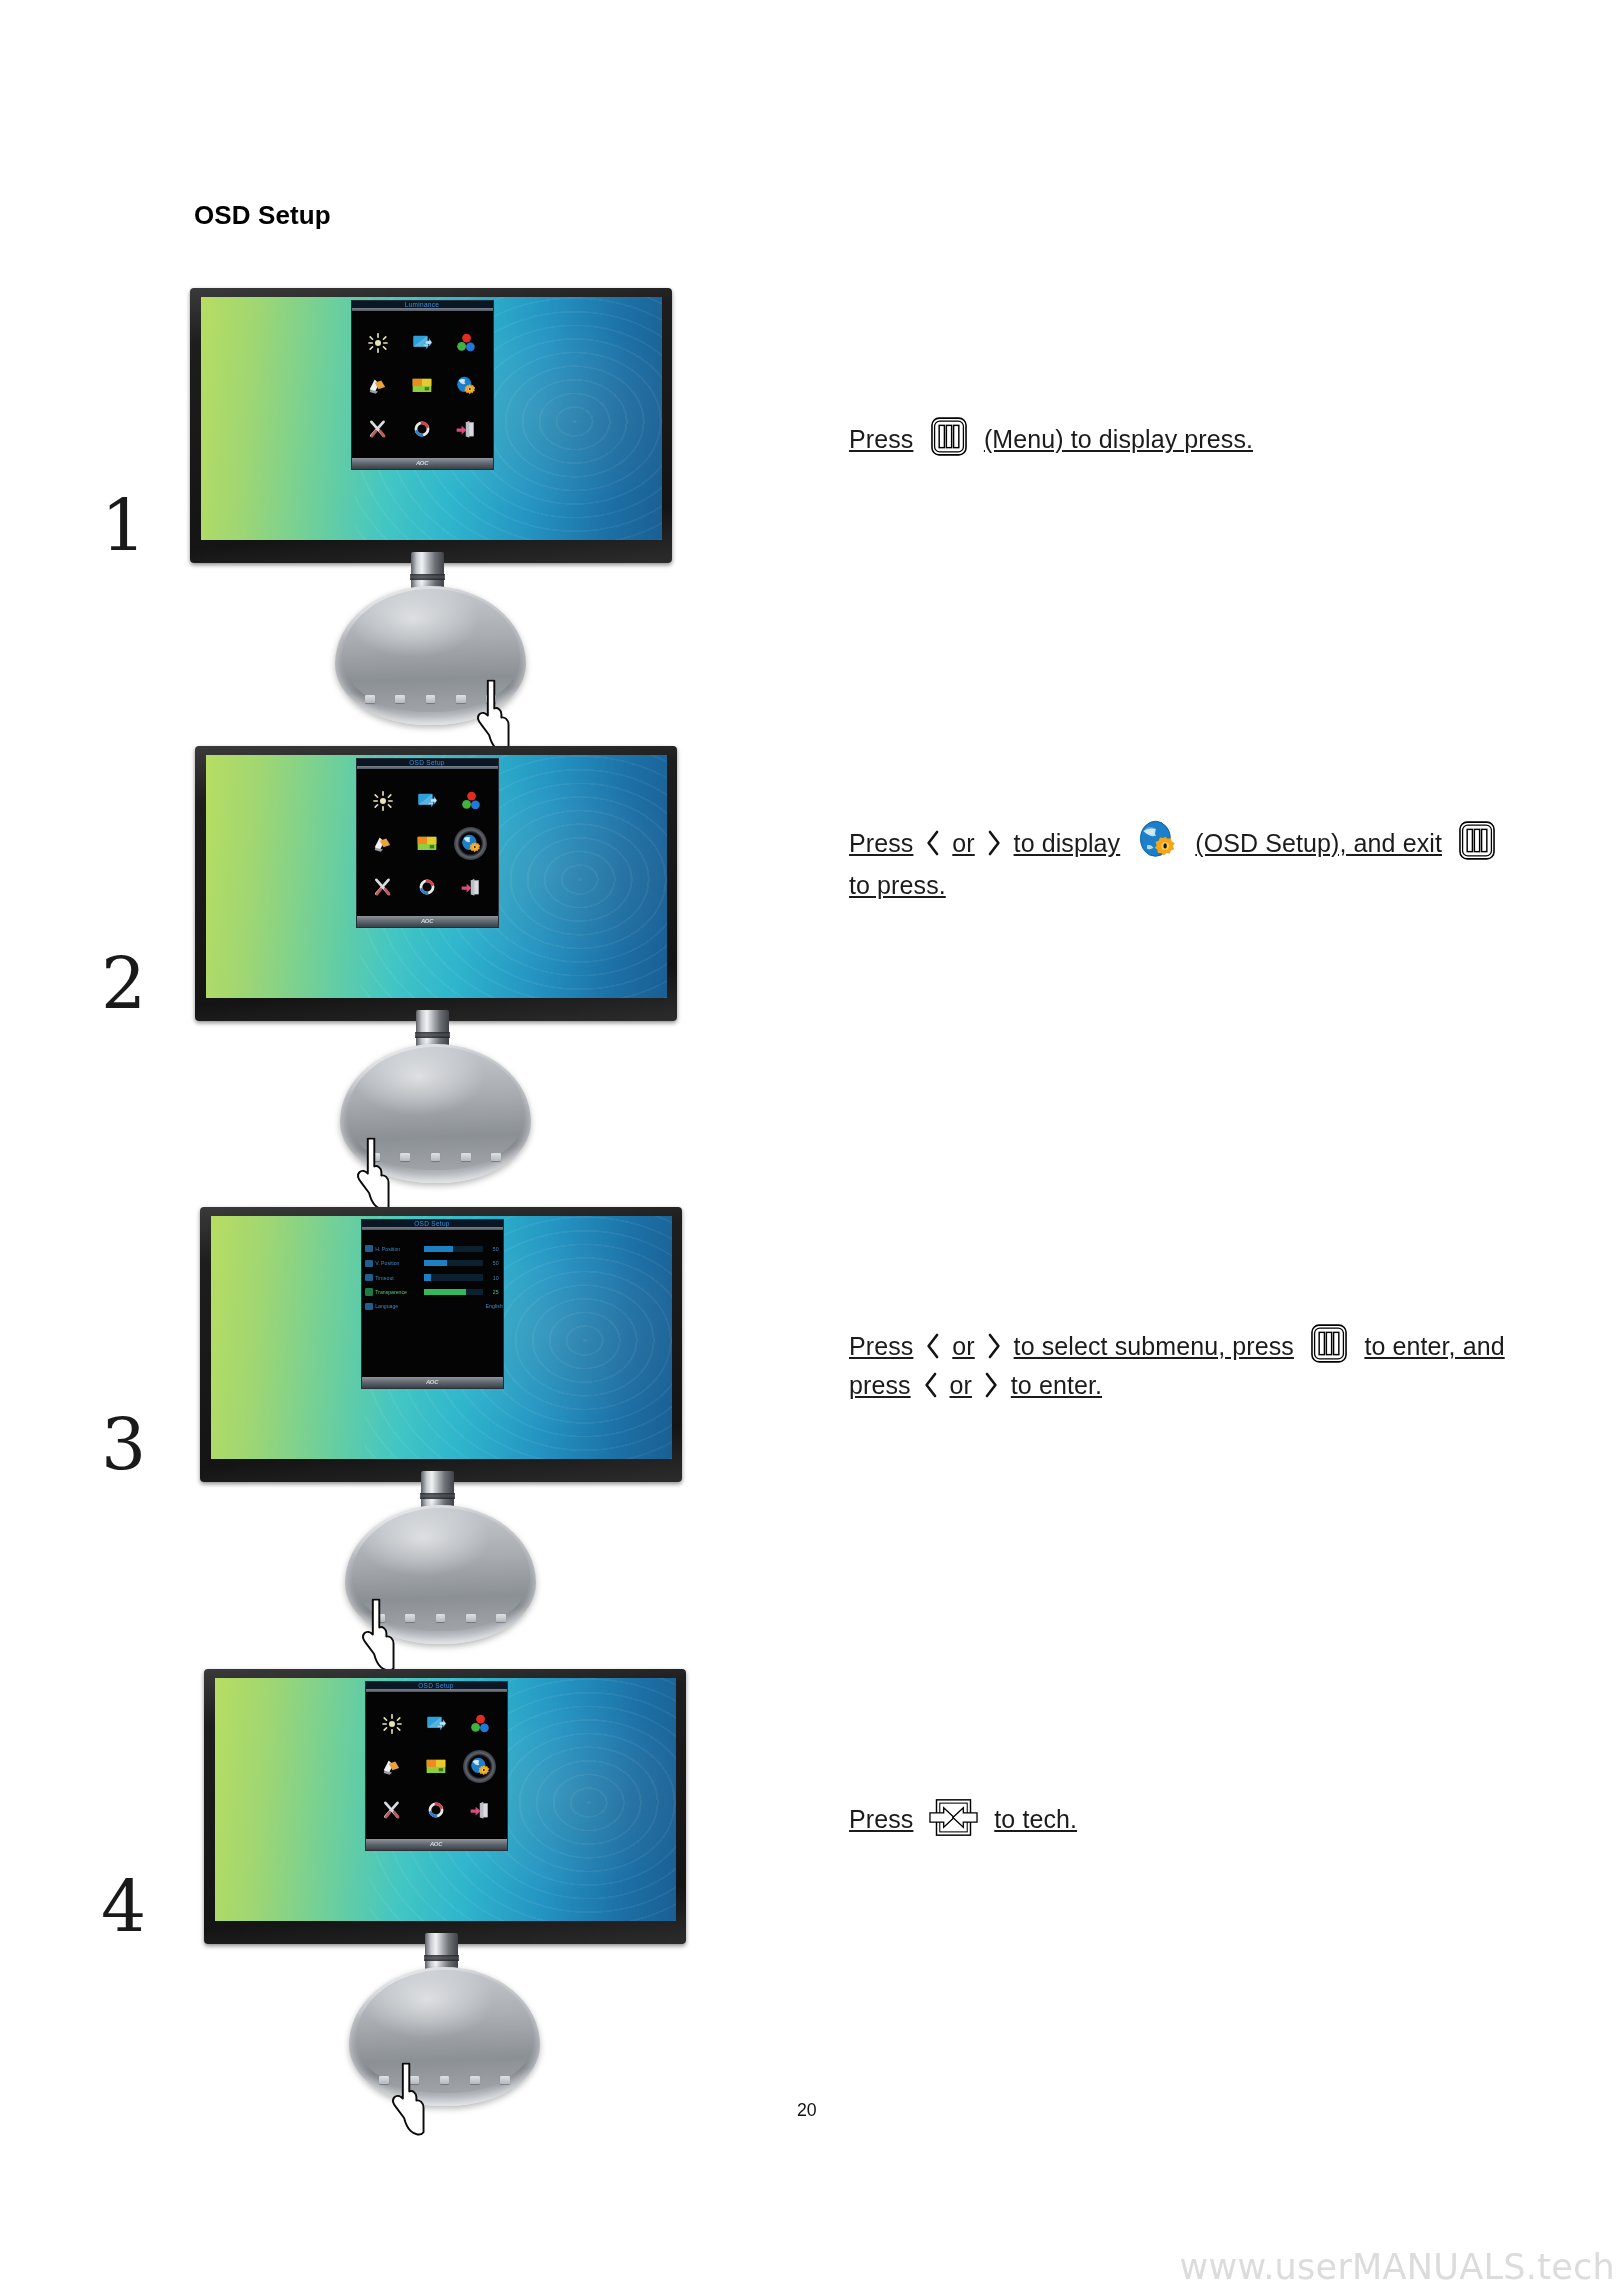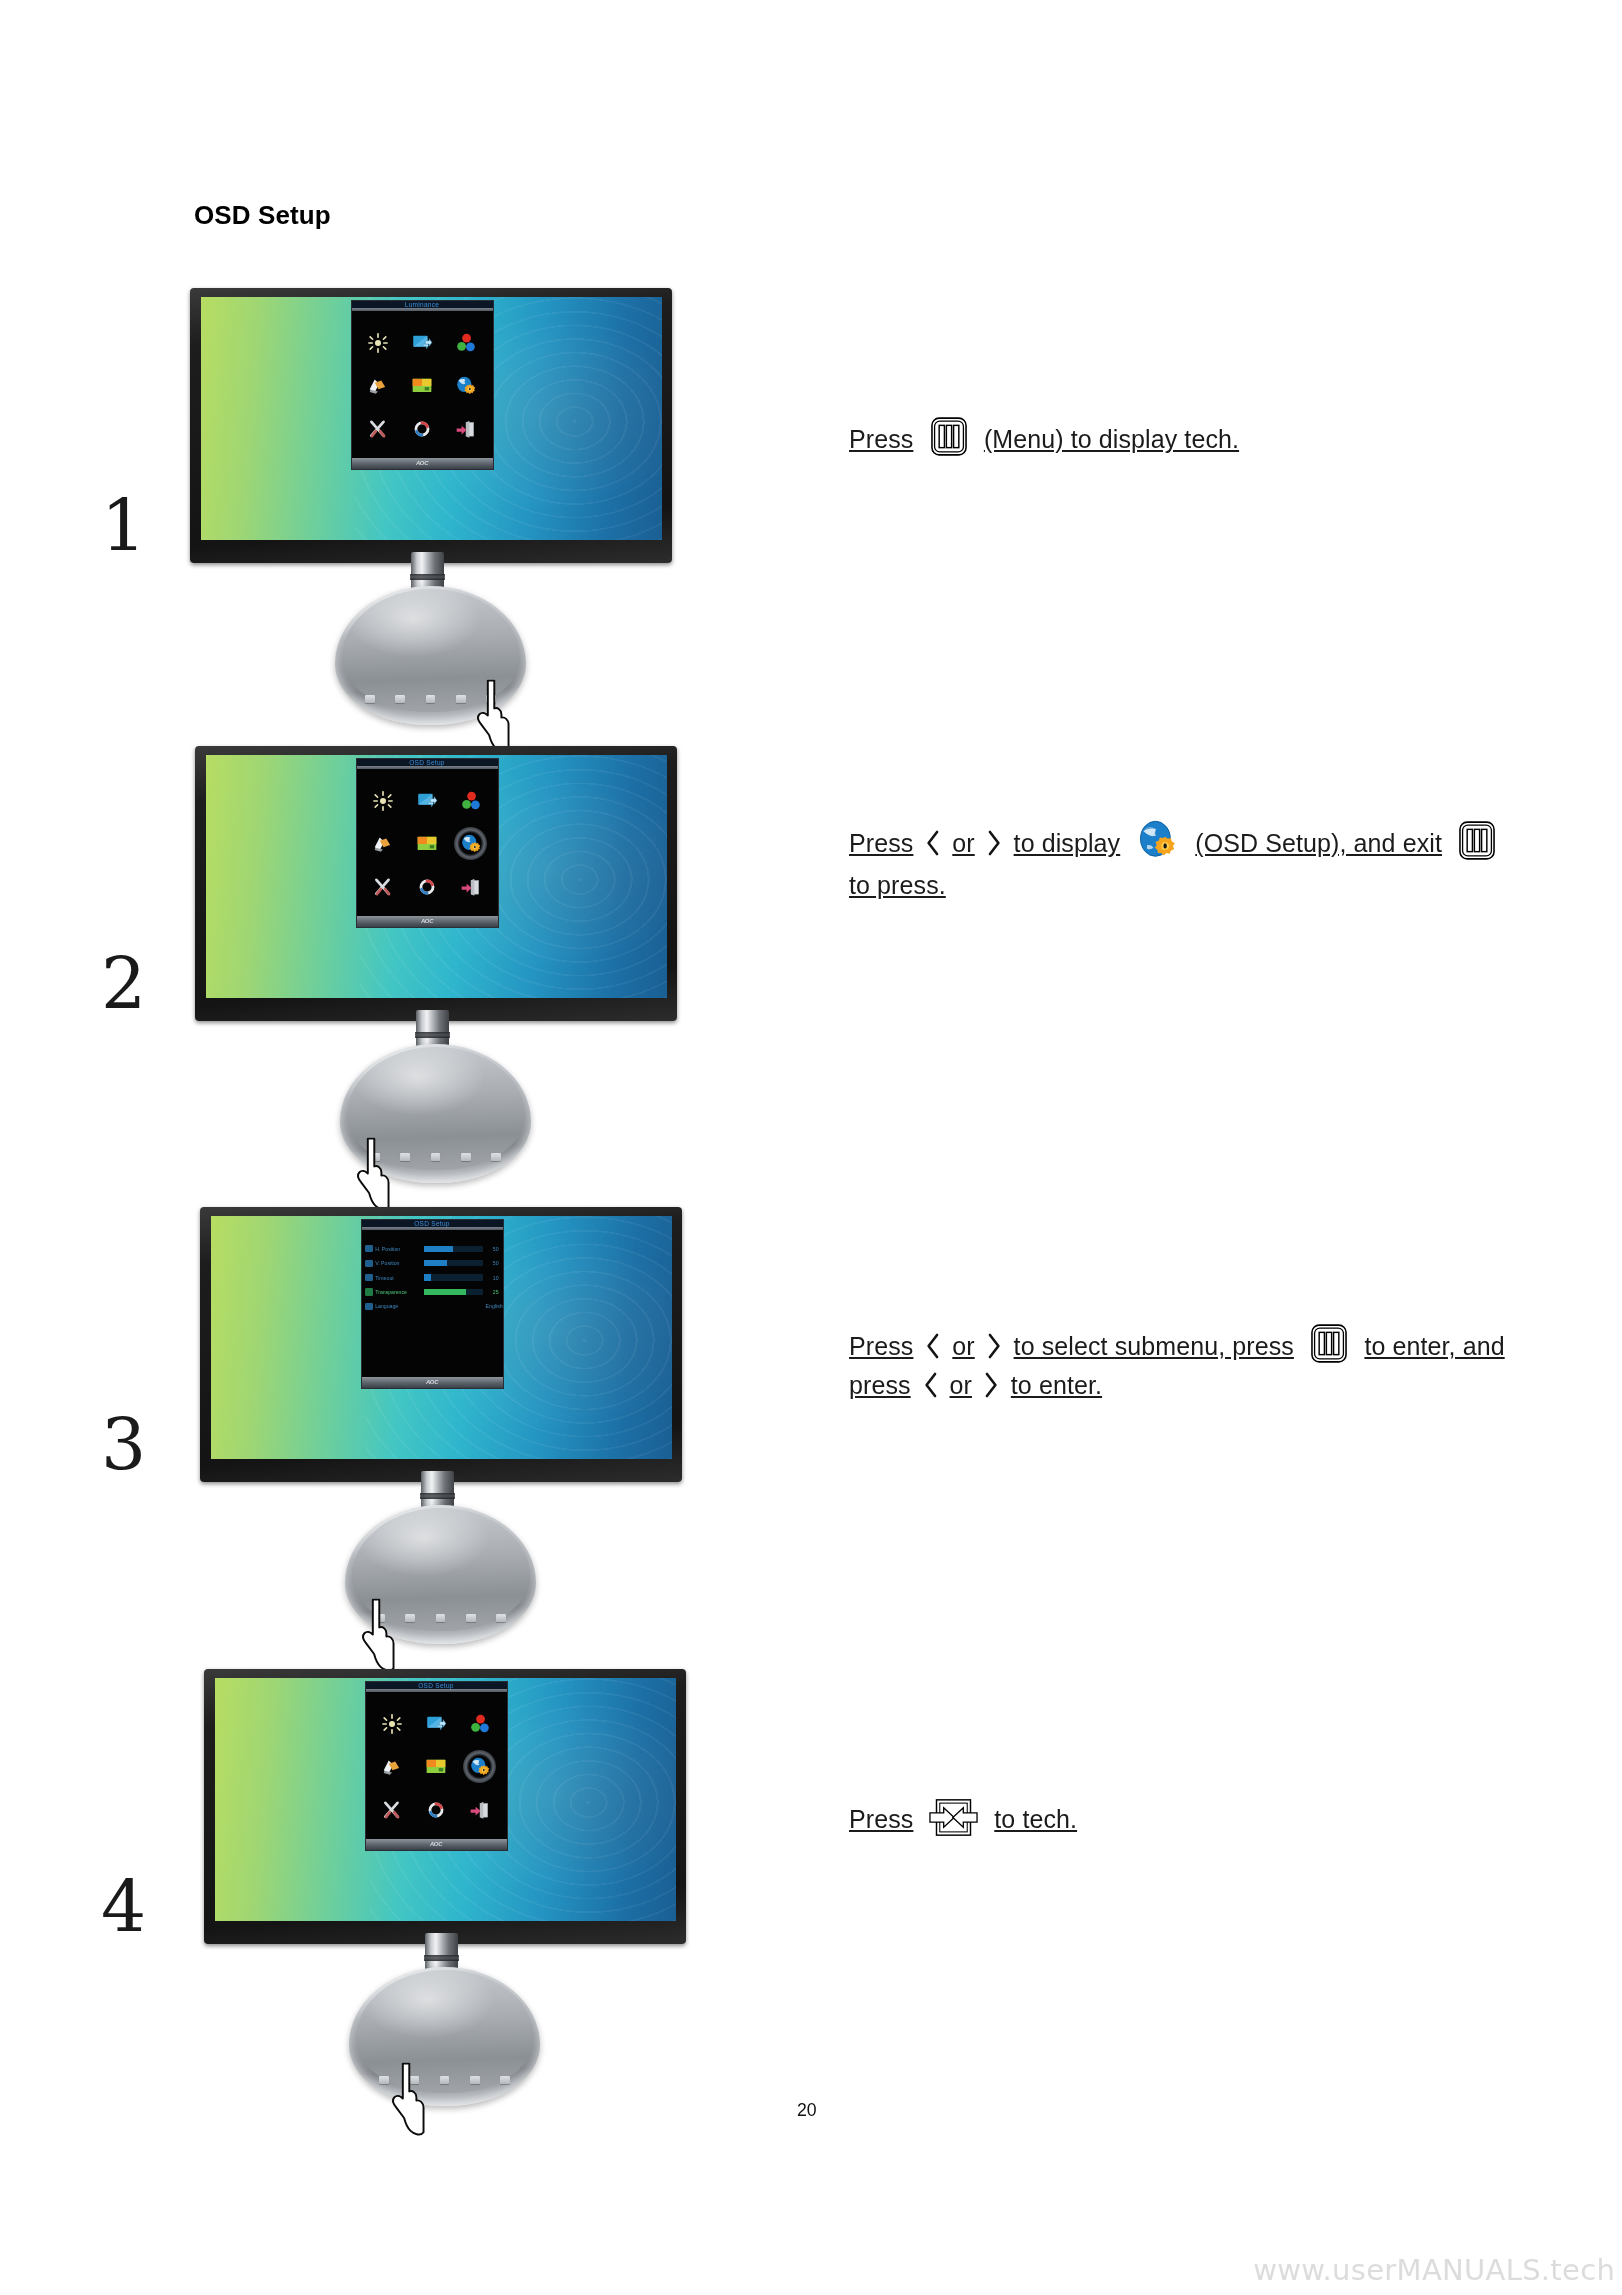--- a/index.html
+++ b/index.html
@@ -355,21 +355,21 @@
     position: absolute;
     left: 797px;
     top: 2100px;
     font-size: 17.7px;
     color: #111;
   }
   .watermark {
     position: absolute;
     right: 7.9px;
     bottom: 7.9px;
-    font-size: 29px;
+    font-size: 35px;
     color: #dcdcdc;
     font-family: "DejaVu Sans", sans-serif;
     letter-spacing: 0.3px;
     white-space: nowrap;
   }
 </style>
 </head>
 <body>
 
 <div class="page-title">OSD Setup</div>
@@ -582,21 +582,21 @@
           <use href="#sym-hand"></use>
         </svg>
     </div>
   </div>
 
   <div class="instr" style="top:128px;">
     <span class="t">Press</span>
     <span class="key-menu"><svg width="38" height="41" viewBox="0 0 58 62">
           <use href="#sym-menu-key"></use>
         </svg></span>
-    <span class="t">(Menu) to display tech.</span>
+    <span class="t">(Menu) to display press.</span>
   </div>
 </div>
 
 <div class="step" style="top:746px;">
   <div class="step-number" style="top:196px;">2</div>
 
   <div class="monitor" style="left:195px; top:0px;">
     <div class="bezel">
       <div class="screen">
         <div class="ripples"></div>

